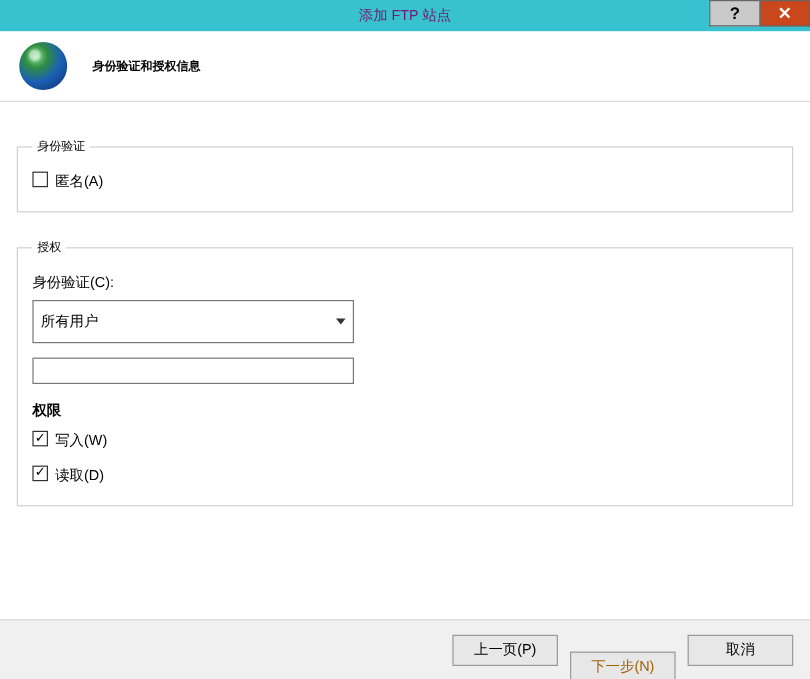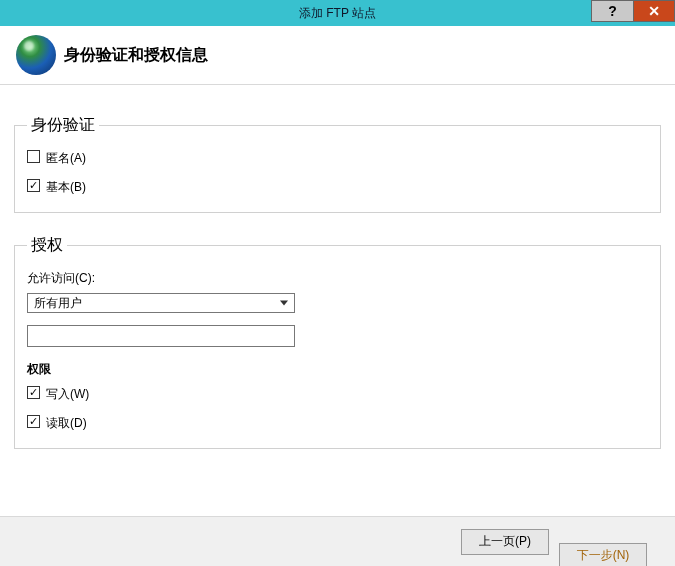--- a/index.html
+++ b/index.html
@@ -16,21 +16,21 @@
   .titlebar {
     height: 26px;
     background: #38c1cf;
     display: flex;
     align-items: center;
     position: relative;
   }
   .titlebar-title {
     flex: 1;
     text-align: center;
-    color: #0f172a;
+    color: #701a75;
     font-size: 12px;
   }
   .titlebar-buttons {
     position: absolute;
     right: 0;
     top: 0;
     height: 22px;
     display: flex;
   }
   .tb-btn {
@@ -64,40 +64,40 @@
   }
   .globe-icon::after {
     content: "";
     position: absolute;
     left: 8px; top: 6px; width: 10px; height: 10px;
     background: rgba(255,255,255,0.55);
     border-radius: 50%;
     filter: blur(1px);
   }
   .header-title {
-    margin-left: 8px;
-    font-size: 16px;
+    margin-left: 21px;
+    font-size: 10px;
     font-weight: bold;
   }
 
   .body-area {
     padding: 30px 14px 0 14px;
     height: 430px;
     box-sizing: border-box;
     position: relative;
   }
 
   fieldset.group {
     border: 1px solid #d0d0d0;
     margin: 0 0 22px 0;
     padding: 14px 12px 16px 12px;
   }
   fieldset.group > legend {
     padding: 0 4px;
-    font-size: 16px;
+    font-size: 10px;
   }
 
   .row { display: flex; margin-bottom: 12px; }
   .row:last-child { margin-bottom: 0; }
 
   .chk {
     width: 13px;
     height: 13px;
     border: 1px solid #333;
     margin-right: 6px;
@@ -107,21 +107,21 @@
     justify-content: center;
     font-size: 11px;
     line-height: 1;
     cursor: pointer;
   }
   .chk.checked::after { content: "✓"; color: #000; }
 
   .field-label { margin-bottom: 6px; display: block; }
   .select-box {
     width: 268px;
-    height: 20px;
+    height: 36px;
     border: 1px solid #777;
     display: flex;
     align-items: center;
     padding-left: 6px;
     box-sizing: border-box;
     position: relative;
     background: #fff;
     cursor: pointer;
   }
   .select-box .arrow {
@@ -150,21 +150,21 @@
     position: absolute;
     bottom: 0;
     left: 0;
     width: 675px;
     height: 50px;
     border-top: 1px solid #d9d9d9;
     background: #f0f0f0;
     display: flex;
     align-items: center;
     justify-content: flex-end;
-    padding-right: 28px;
+    padding-right: 14px;
     box-sizing: border-box;
   }
   .btn {
     width: 86px;
     height: 24px;
     margin-left: 10px;
     border: 1px solid #9a9a9a;
     background: #e7e7e7;
     display: flex;
     align-items: center;
@@ -201,30 +201,26 @@
 <div class="body-area">
 
   <fieldset class="group">
     <legend>身份验证</legend>
 
     <div class="row">
       <span class="chk"></span>
       <span>匿名(A)</span>
     </div>
 
-    <div class="row">
-      <span class="chk checked"></span>
-      <span>基本(B)</span>
-    </div>
   </fieldset>
 
   <fieldset class="group">
     <legend>授权</legend>
 
-    <label class="field-label">允许访问(C):</label>
+    <label class="field-label">身份验证(C):</label>
 
     <div class="select-box">
       <span>所有用户</span>
       <span class="arrow"></span>
     </div>
 
     <div style="height:12px"></div>
 
     <input class="text-input" type="text" value="" style="">
 
@@ -243,13 +239,16 @@
 
 </div>
 
 <div class="footer">
   <div class="btn">
     <span>上一页(P)</span>
   </div>
   <div class="btn disabled">
     <span>下一步(N)</span>
   </div>
+  <div class="btn">
+    <span>取消</span>
+  </div>
 </div>
 
 </body></html>

